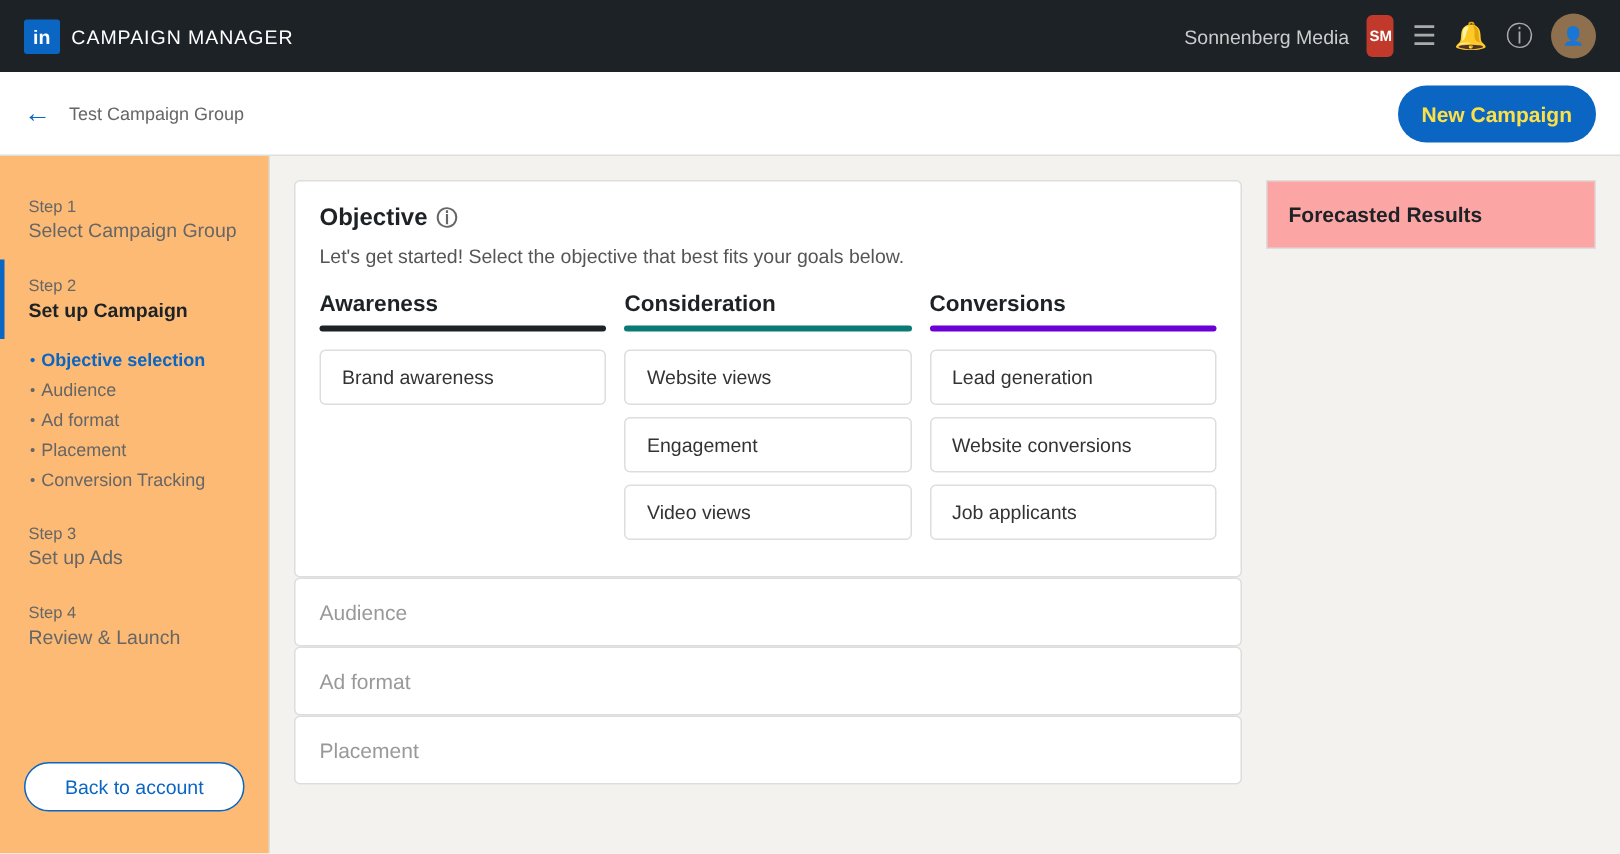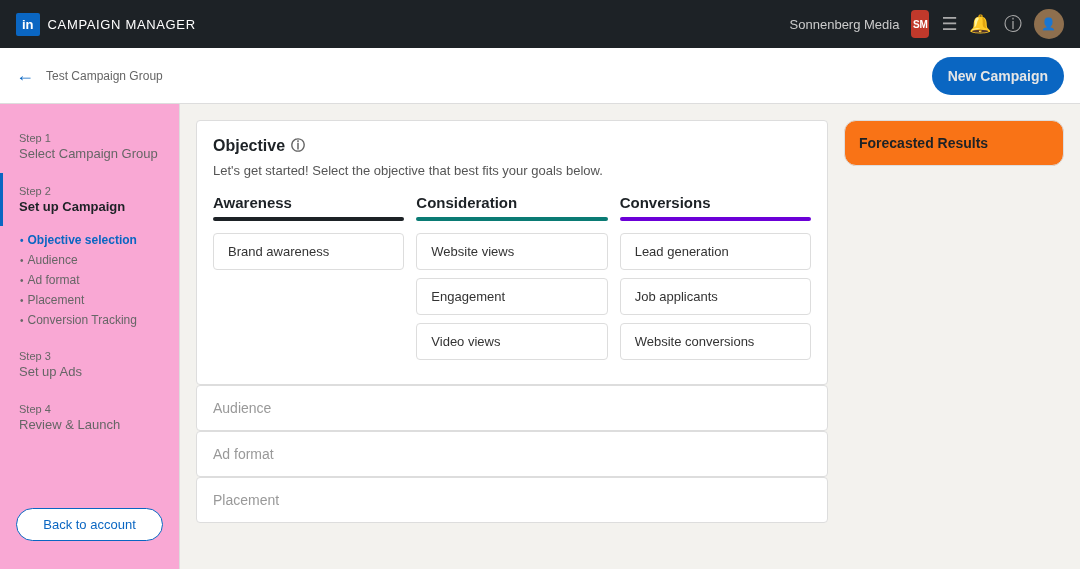--- a/index.html
+++ b/index.html
@@ -50,36 +50,36 @@
       justify-content: space-between;
       height: 56px;
     }
     .sub-header-left { display: flex; align-items: center; gap: 12px; }
     .back-arrow { color: #0a66c2; font-size: 18px; cursor: pointer; }
     .campaign-group-label { color: #666; font-size: 12px; }
     .campaign-title { color: #1d2226; font-size: 20px; font-weight: 600; }
     .edit-icon { color: #0a66c2; font-size: 16px; cursor: pointer; margin-left: 6px; }
     .new-campaign-btn {
       background: #0a66c2;
-      color: #e5e5e5;
+      color: #fde047;
       border: none;
       padding: 11px 16px;
       border-radius: 20px;
       font-size: 14px;
       font-weight: 600;
       cursor: pointer;
     }
 
     
     .main-layout { display: flex; height: calc(569px - 48px - 56px); overflow: hidden; }
 
     
     .sidebar {
       width: 180px;
-      background: #f9a8d4;
+      background: #fdba74;
       border-right: 1px solid #ddd;
       padding: 16px 0;
       display: flex;
       flex-direction: column;
       justify-content: space-between;
       flex-shrink: 0;
     }
     .sidebar-steps { flex: 1; }
     .step-block { padding: 12px 16px; border-left: 3px solid transparent; }
     .step-block.active { border-left-color: #0a66c2; }
@@ -156,23 +156,23 @@
       color: #999;
       font-size: 14px;
     }
 
     
     .forecasted-panel {
       width: 220px;
       flex-shrink: 0;
     }
     .forecasted-card {
-      background: #f97316;
+      background: #fca5a5;
       border: 1px solid #ddd;
-      border-radius: 12px;
+      border-radius: 0;
       padding: 14px;
       color: #666;
       font-size: 13px;
     }
     .forecasted-title { font-weight: 600; color: #1d2226; font-size: 14px; }
   </style>
 </head>
 <body>
 
 <nav class="top-nav">
@@ -262,22 +262,22 @@
             <div class="col-bar bar-consideration"></div>
             <div class="obj-option">Website views</div>
             <div class="obj-option">Engagement</div>
             <div class="obj-option">Video views</div>
           </div>
 
           <div class="objective-col">
             <div class="col-header">Conversions</div>
             <div class="col-bar bar-conversions"></div>
             <div class="obj-option">Lead generation</div>
+            <div class="obj-option">Website conversions</div>
             <div class="obj-option">Job applicants</div>
-            <div class="obj-option">Website conversions</div>
           </div>
 
         </div>
       </div>
 
       <div class="collapsed-card">
         <span>Audience</span>
       </div>
       <div class="collapsed-card">
         <span>Ad format</span>

